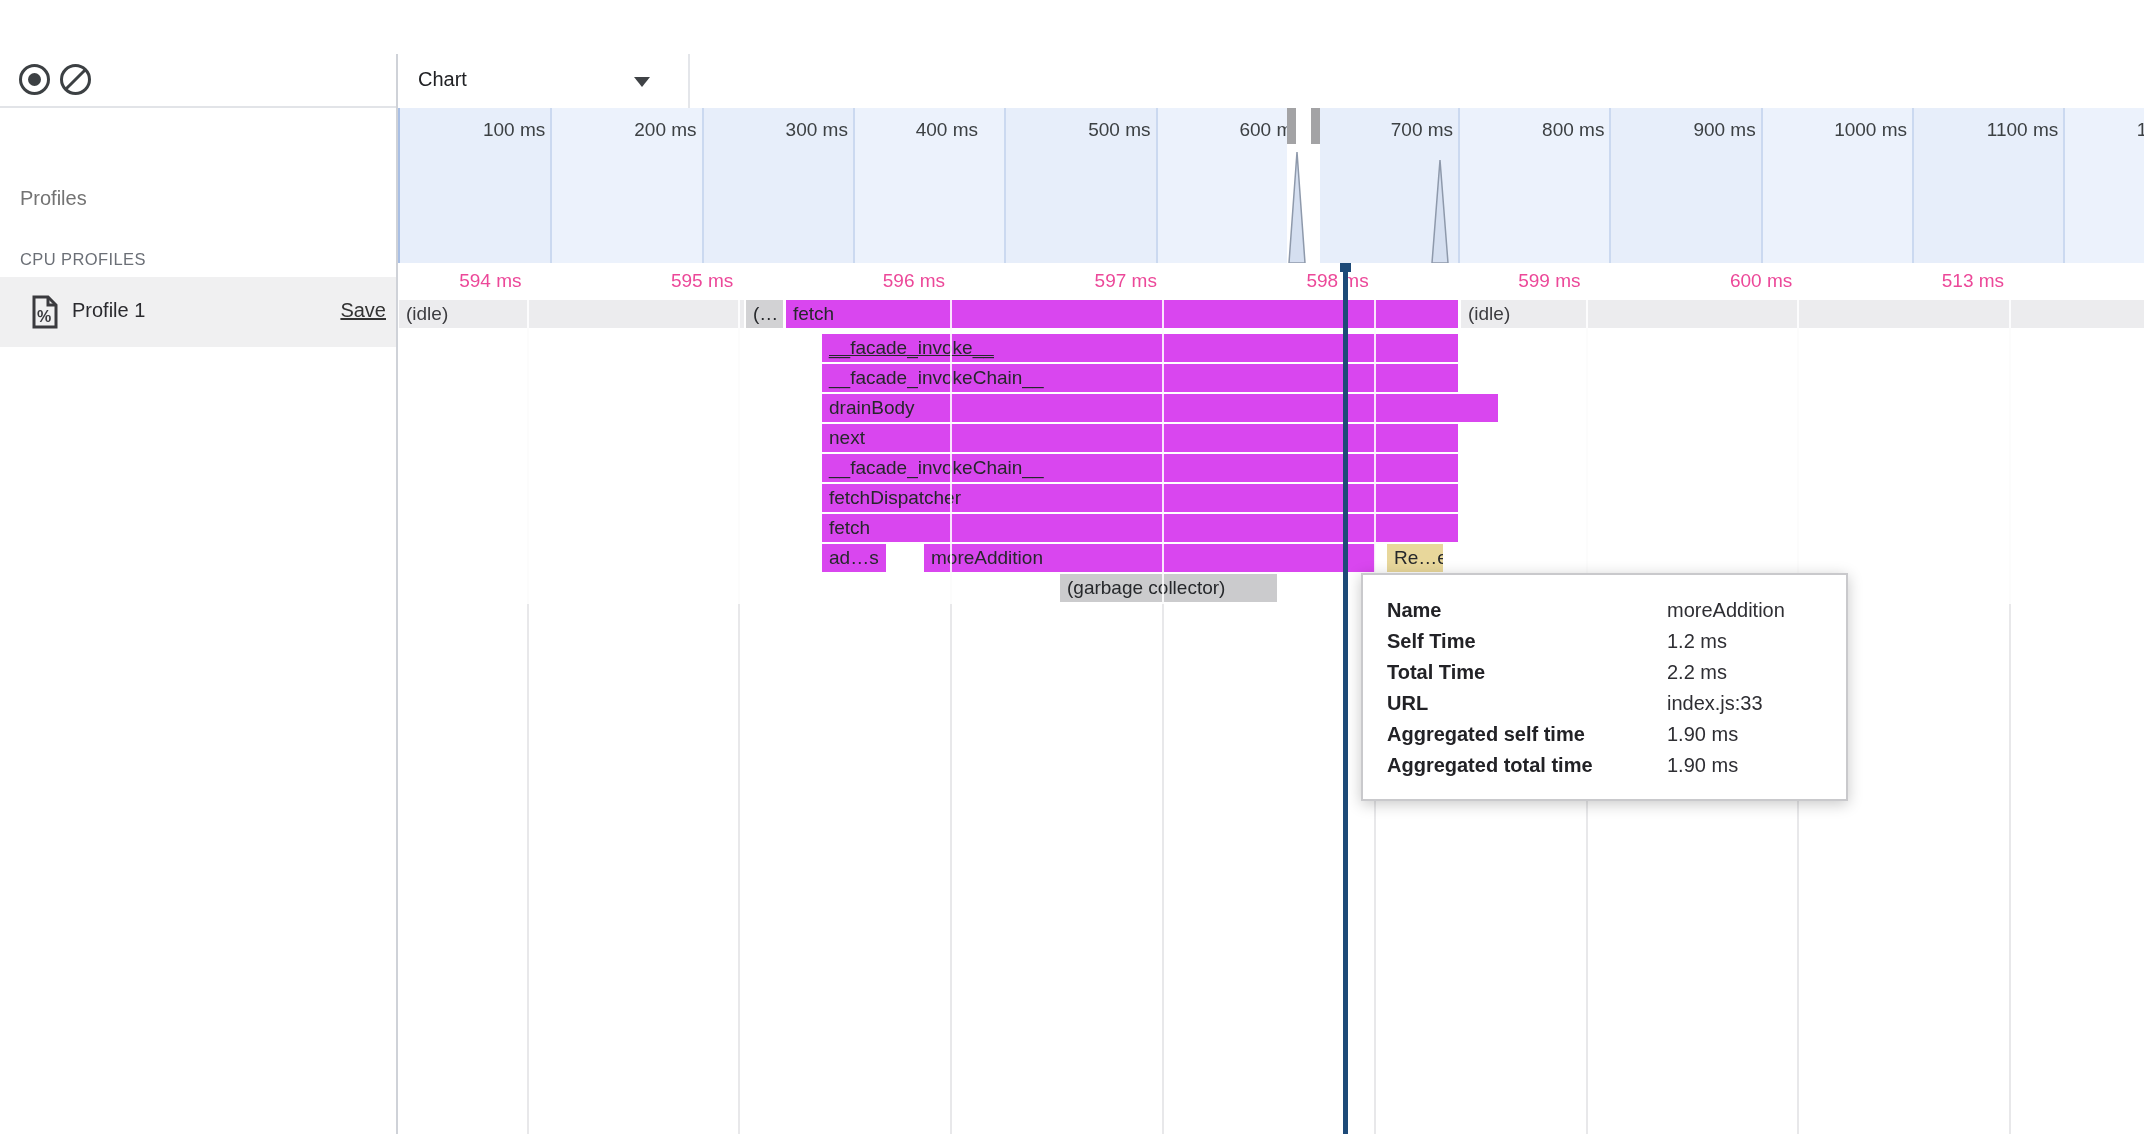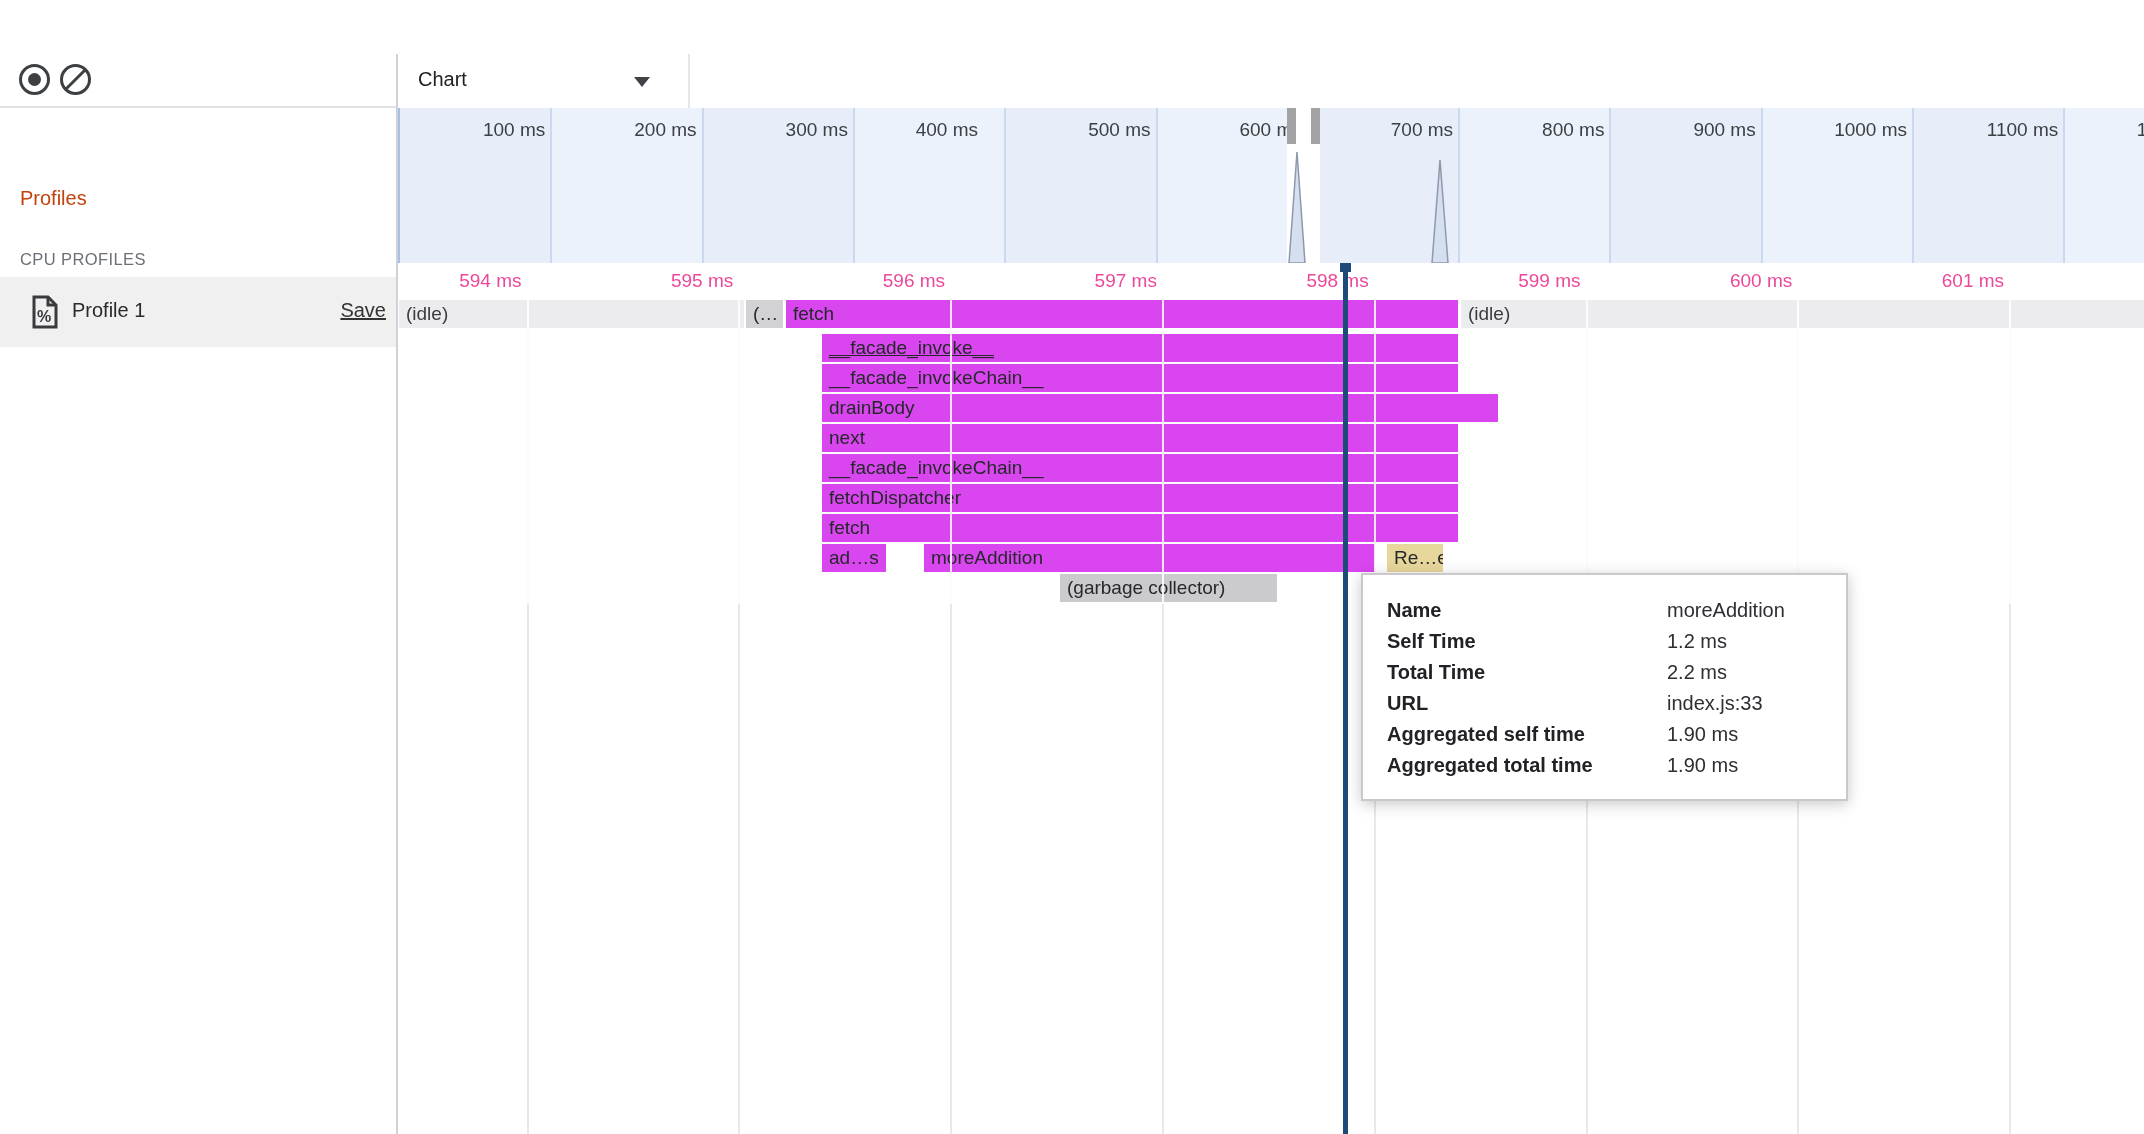--- a/index.html
+++ b/index.html
@@ -10,21 +10,21 @@
   #tabbar{left:0;top:0;width:2144px;height:54px;background:#eef1f6;border-bottom:2px solid #d5d8dd;box-sizing:border-box;}
   .tab{position:absolute;top:0;height:52px;line-height:52px;font-size:20px;color:#4d5156;cursor:default;white-space:nowrap;}
   .tab.active{color:#2a6fdb;}
   #tab-underline{position:absolute;top:48px;height:5px;background:#2a6fdb;}
   
   #sidebar{left:0;top:54px;width:398px;height:1080px;background:#fff;border-right:2px solid #cfd2d8;box-sizing:border-box;}
   #side-toolbar{position:absolute;left:0;top:0;width:396px;height:54px;border-bottom:2px solid #e2e4e8;box-sizing:border-box;background:#fff;}
   .tool-btn{position:absolute;top:10px;width:31px;height:31px;border-radius:50%;border:3px solid #3c4043;box-sizing:border-box;background:#fff;}
   #record-dot{position:absolute;left:6px;top:6px;width:13px;height:13px;border-radius:50%;background:#3c4043;}
   #clear-slash{position:absolute;left:-1px;top:11px;width:27px;height:3px;background:#3c4043;transform:rotate(-45deg);}
-  #profiles-heading{left:20px;top:133px;font-size:20px;color:#c2410c;}
+  #profiles-heading{left:20px;top:133px;font-size:20px;color:#737373;}
   #cpu-heading{left:20px;top:196px;font-size:16.5px;color:#6b6f76;letter-spacing:.4px;}
   #profile-row{left:0;top:223px;width:396px;height:70px;background:#f0f0f1;}
   #profile-label{position:absolute;left:72px;top:22px;font-size:20px;color:#2a2a2e;}
   #save-link{position:absolute;right:10px;top:22px;font-size:20px;color:#333;text-decoration:underline;cursor:pointer;}
   
   #main-toolbar{left:398px;top:54px;width:1746px;height:54px;background:#fff;}
   #chart-select{position:absolute;left:0;top:0;width:292px;height:54px;border-right:2px solid #e4e6ea;box-sizing:border-box;cursor:default;}
   #chart-select-label{position:absolute;left:20px;top:14px;font-size:20px;color:#202124;}
   #chart-caret{position:absolute;left:236px;top:23px;width:0;height:0;border-left:8px solid transparent;border-right:8px solid transparent;border-top:10px solid #3f4246;}
   
@@ -182,21 +182,21 @@
 
   <div id="ruler" class="abs">
     <div id="ruler-mount">
         <div class="ruler-label" style="left: 123.5px;">594 ms</div>
         <div class="ruler-label" style="left: 335.3px;">595 ms</div>
         <div class="ruler-label" style="left: 547.1px;">596 ms</div>
         <div class="ruler-label" style="left: 758.9px;">597 ms</div>
         <div class="ruler-label" style="left: 970.7px;">598 ms</div>
         <div class="ruler-label" style="left: 1182.5px;">599 ms</div>
         <div class="ruler-label" style="left: 1394.3px;">600 ms</div>
-        <div class="ruler-label" style="left: 1606.1px;">601 ms</div>
+        <div class="ruler-label" style="left: 1606.1px;">513 ms</div>
       </div>
   </div>
 
   <div id="tooltip" class="abs">
     <div id="tip-mount">
         <div class="tip-row">
           <div class="tip-label">Name</div>
           <div class="tip-value">moreAddition</div>
         </div>
         <div class="tip-row">

